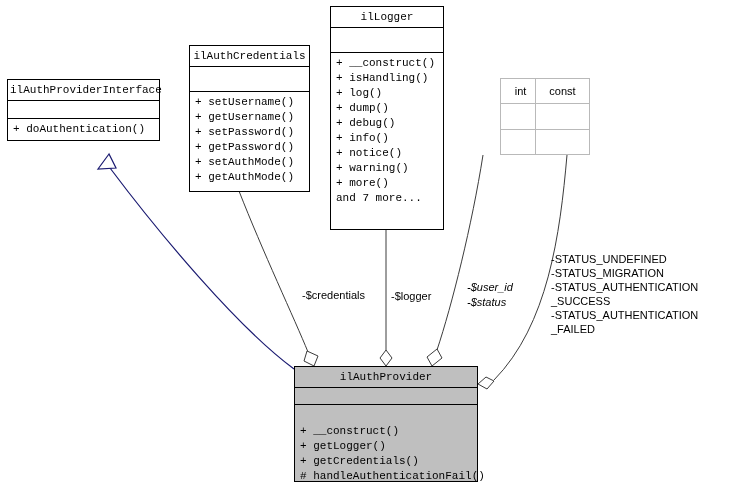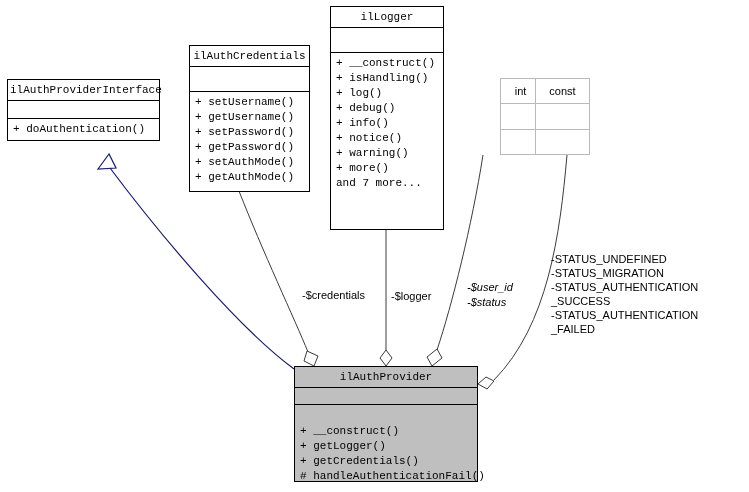--- a/index.html
+++ b/index.html
@@ -115,20 +115,21 @@
     </div>
   </div>
 
   <div class="cbox" style="left:330px; top:6px; width:114px; height:224px;">
     <div class="cbox-title">ilLogger</div>
     <div class="cbox-attrs"></div>
     <div class="cbox-methods">
       <div>+ __construct()</div>
       <div>+ isHandling()</div>
       <div>+ log()</div>
+      <div>+ dump()</div>
       <div>+ debug()</div>
       <div>+ info()</div>
       <div>+ notice()</div>
       <div>+ warning()</div>
       <div>+ more()</div>
       <div>and 7 more...</div>
     </div>
   </div>
 
   <div class="tbox" style="left:464px; top:78px; width:41px; height:77px;margin-left:36px;">

